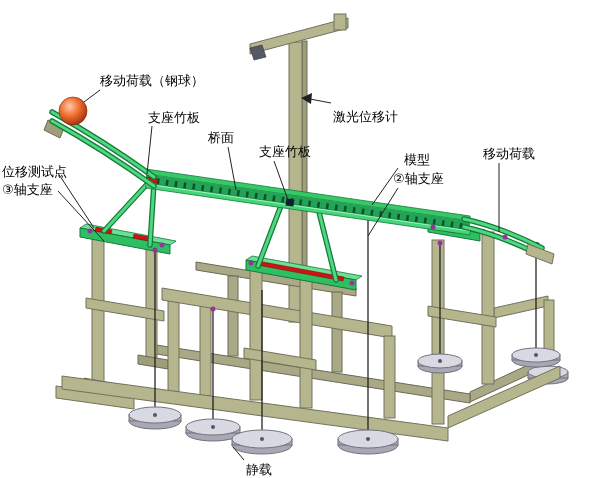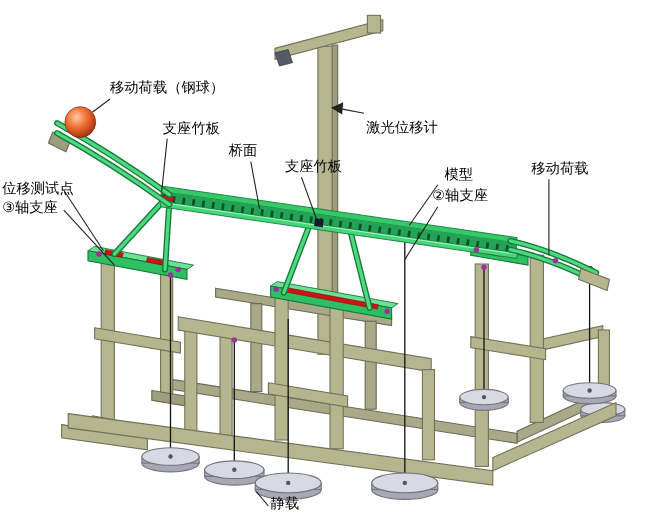--- a/index.html
+++ b/index.html
@@ -232,14 +232,14 @@
   <div class="lbl" style="left:100px;top:74px">移动荷载（钢球）</div>
   <div class="lbl" style="left:148px;top:111px">支座竹板</div>
   <div class="lbl" style="left:208px;top:131px">桥面</div>
   <div class="lbl" style="left:259px;top:145px">支座竹板</div>
   <div class="lbl" style="left:333px;top:110px">激光位移计</div>
   <div class="lbl" style="left:404px;top:153px">模型</div>
   <div class="lbl" style="left:393px;top:172px">②轴支座</div>
   <div class="lbl" style="left:483px;top:147px">移动荷载</div>
   <div class="lbl" style="left:2px;top:165px">位移测试点</div>
   <div class="lbl" style="left:2px;top:183px">③轴支座</div>
-  <div class="lbl" style="left:246px;top:452px">静载</div>
+  <div class="lbl" style="left:246px;top:463px">静载</div>
 </div>
 
 </body></html>

